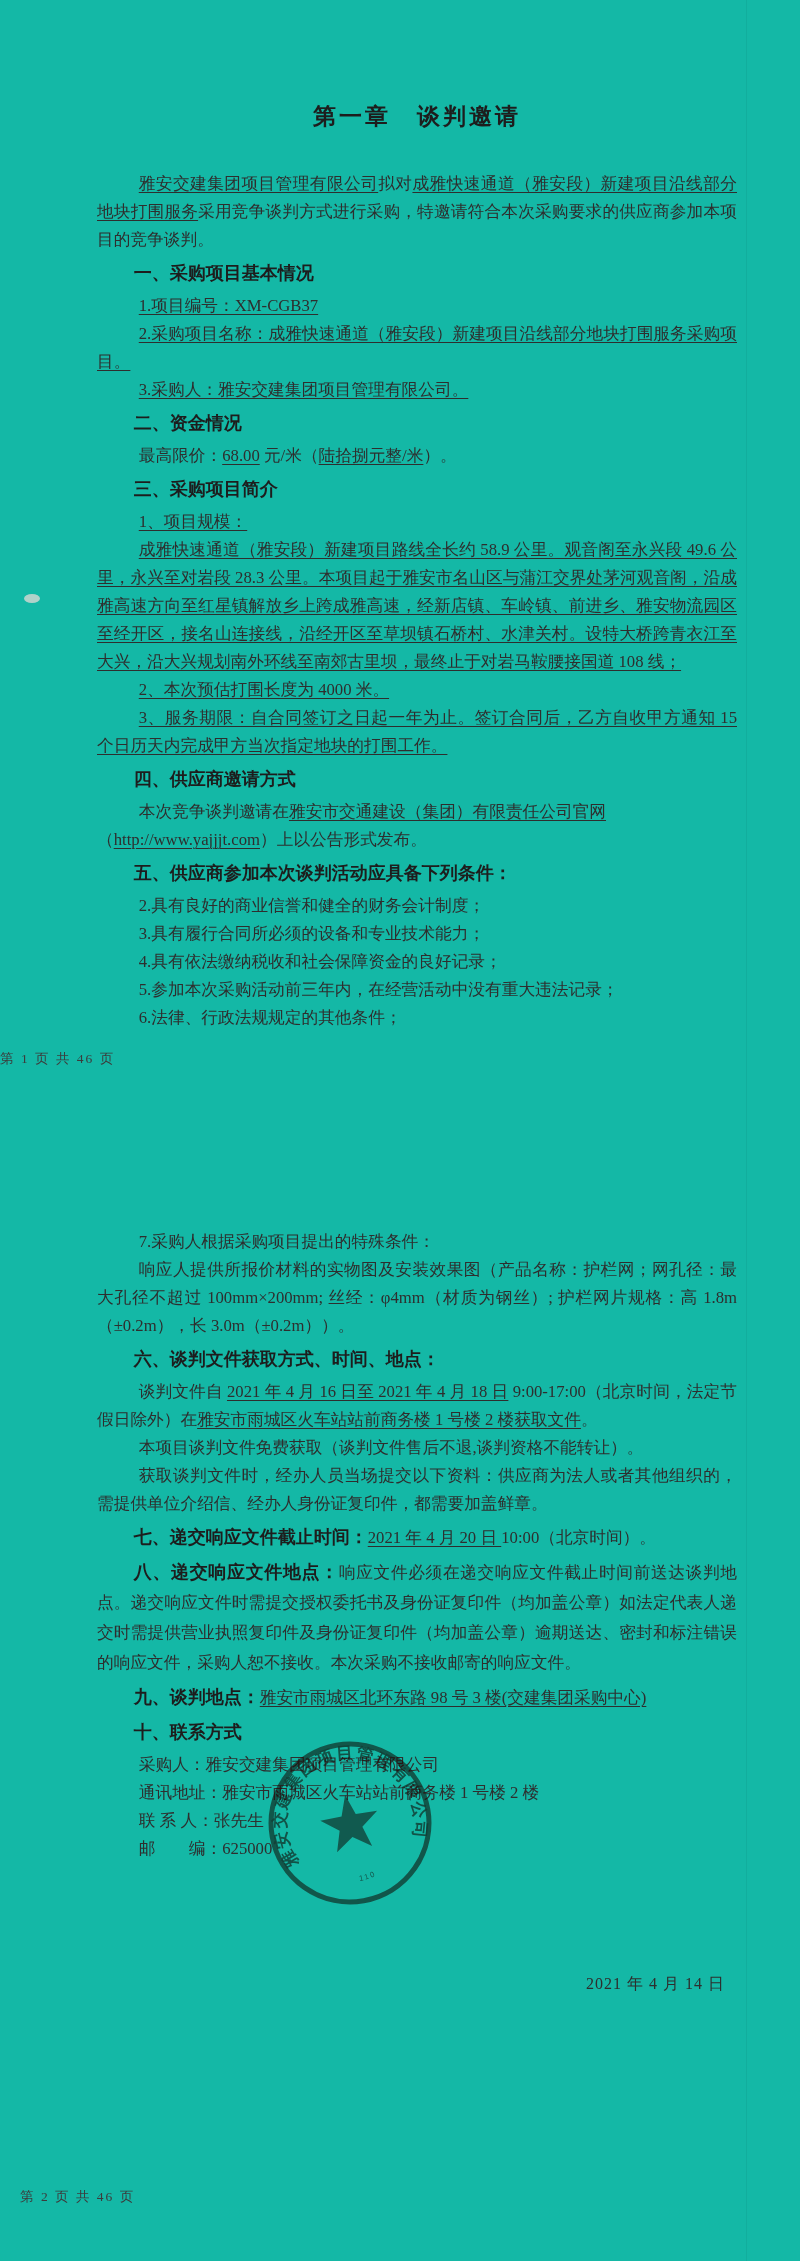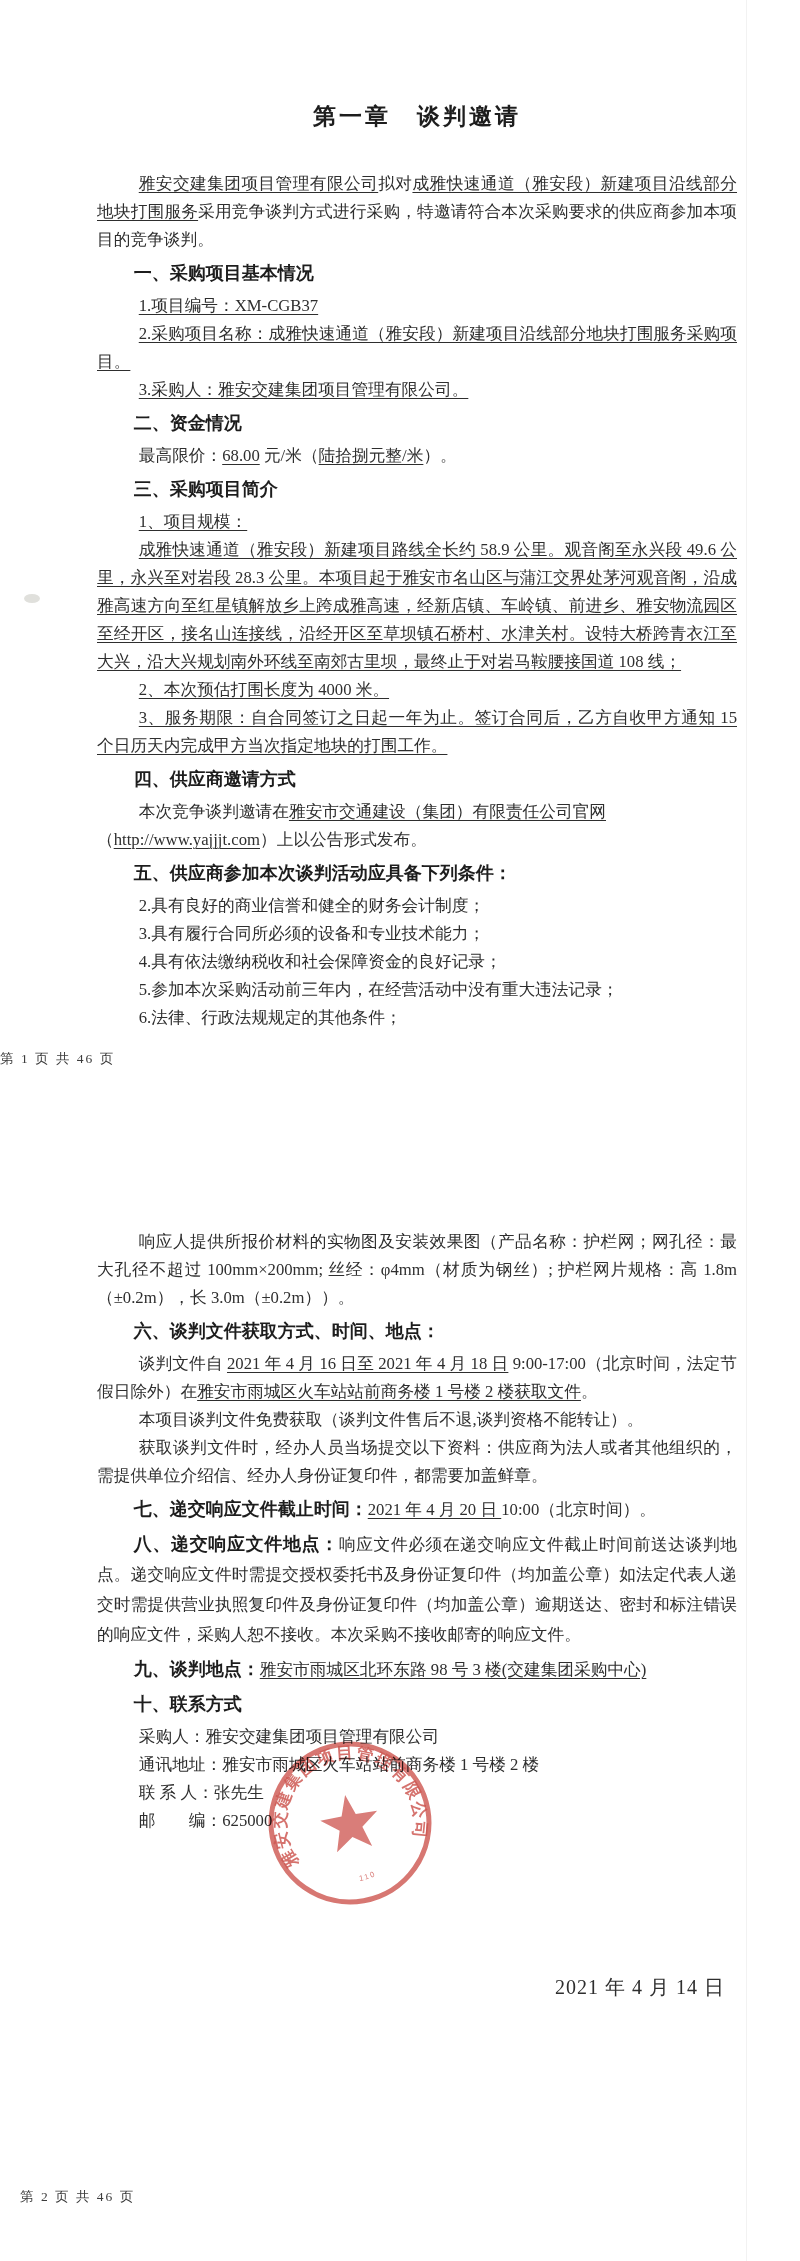--- a/index.html
+++ b/index.html
@@ -1,18 +1,18 @@
 <!DOCTYPE html>
 <html><head>
 <meta charset="utf-8">
 <style>
   html,body{margin:0;padding:0;background:#e9e9e9;}
   .canvas{
     position:relative;width:800px;height:2261px;margin:0 auto;
-    background:#ffffff;overflow:hidden;
+    background:#14b8a6;overflow:hidden;
     font-family:"Liberation Serif","DejaVu Serif",serif;
     color:#2e2e2e;
   }
   .canvas::after{
     content:"";position:absolute;top:0;bottom:0;right:53px;width:1px;
     background:rgba(0,0,0,0.05);
   }
   .scan-smudge{
     position:absolute;left:24px;top:594px;width:16px;height:9px;
     background:#d8d8d3;border-radius:50%;opacity:.8;
@@ -42,21 +42,21 @@
   }
   .page-footer{
     position:absolute;left:0;width:800px;text-align:left;
     font-size:13.5px;color:#3c3c3c;letter-spacing:2px;
   }
   #footer1{top:1050px;}
   #footer2{top:2188px;padding-left:20px;}
   .doc-date{
     position:absolute;left:97px;top:1974px;width:640px;
     text-align:right;padding-right:12px;box-sizing:border-box;
-    font-size:20px;color:#2e2e2e;letter-spacing:1px;
+    font-size:16px;color:#2e2e2e;letter-spacing:1px;
   }
   .seal{
     position:absolute;left:267px;top:1740px;width:166px;height:166px;
     transform:rotate(-10deg);mix-blend-mode:multiply;opacity:.9;
   }
 </style>
 </head>
 <body>
 
 <div class="canvas">
@@ -86,20 +86,21 @@
         <div class="blk p"><span>4.具有依法缴纳税收和社会保障资金的良好记录；</span></div>
         <div class="blk p"><span>5.参加本次采购活动前三年内，在经营活动中没有重大违法记录；</span></div>
         <div class="blk p"><span>6.法律、行政法规规定的其他条件；</span></div>
       </div>
   </div>
 
   <div class="page-footer" id="footer1">第 1 页 共 46 页</div>
 
   <div class="page" id="page2">
     <div id="page2-blocks">
+        <div class="blk p"><span>7.采购人根据采购项目提出的特殊条件：</span></div>
         <div class="blk p"><span>响应人提供所报价材料的实物图及安装效果图（产品名称：护栏网；网孔径：最大孔径不超过 100mm×200mm; 丝经：φ4mm（材质为钢丝）; 护栏网片规格：高 1.8m（±0.2m），长 3.0m（±0.2m））。</span></div>
         <div class="blk h"><span class="b">六、谈判文件获取方式、时间、地点：</span></div>
         <div class="blk p"><span>谈判文件自 </span><span class="u">2021 年 4 月 16 日至 2021 年 4 月 18 日</span><span> 9:00-17:00（北京时间，法定节假日除外）在</span><span class="u">雅安市雨城区火车站站前商务楼 1 号楼 2 楼获取文件</span><span>。</span></div>
         <div class="blk p"><span>本项目谈判文件免费获取（谈判文件售后不退,谈判资格不能转让）。</span></div>
         <div class="blk p"><span>获取谈判文件时，经办人员当场提交以下资料：供应商为法人或者其他组织的，需提供单位介绍信、经办人身份证复印件，都需要加盖鲜章。</span></div>
         <div class="blk h"><span class="b">七、递交响应文件截止时间：</span><span class="u">2021 年 4 月 20 日 </span><span>10:00（北京时间）。</span></div>
         <div class="blk h"><span class="b">八、递交响应文件地点：</span><span>响应文件必须在递交响应文件截止时间前送达谈判地点。递交响应文件时需提交授权委托书及身份证复印件（均加盖公章）如法定代表人递交时需提供营业执照复印件及身份证复印件（均加盖公章）逾期送达、密封和标注错误的响应文件，采购人恕不接收。本次采购不接收邮寄的响应文件。</span></div>
         <div class="blk h"><span class="b">九、谈判地点：</span><span class="u">雅安市雨城区北环东路 98 号 3 楼(交建集团采购中心)</span></div>
         <div class="blk h"><span class="b">十、联系方式</span></div>
         <div class="blk p"><span>采购人：雅安交建集团项目管理有限公司</span></div>

